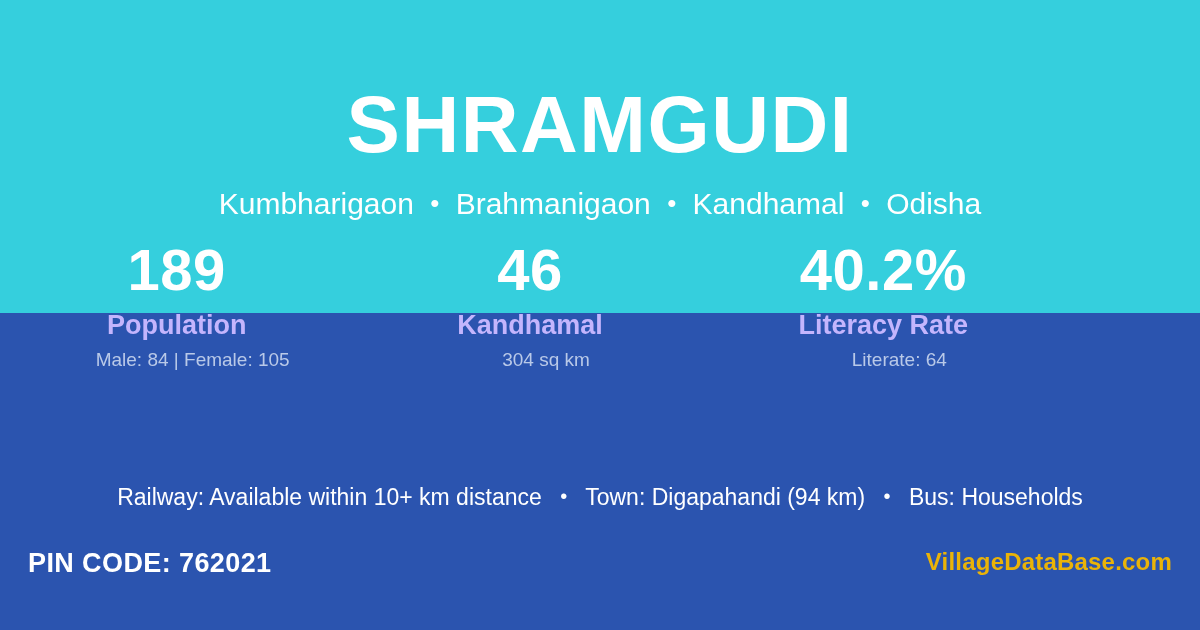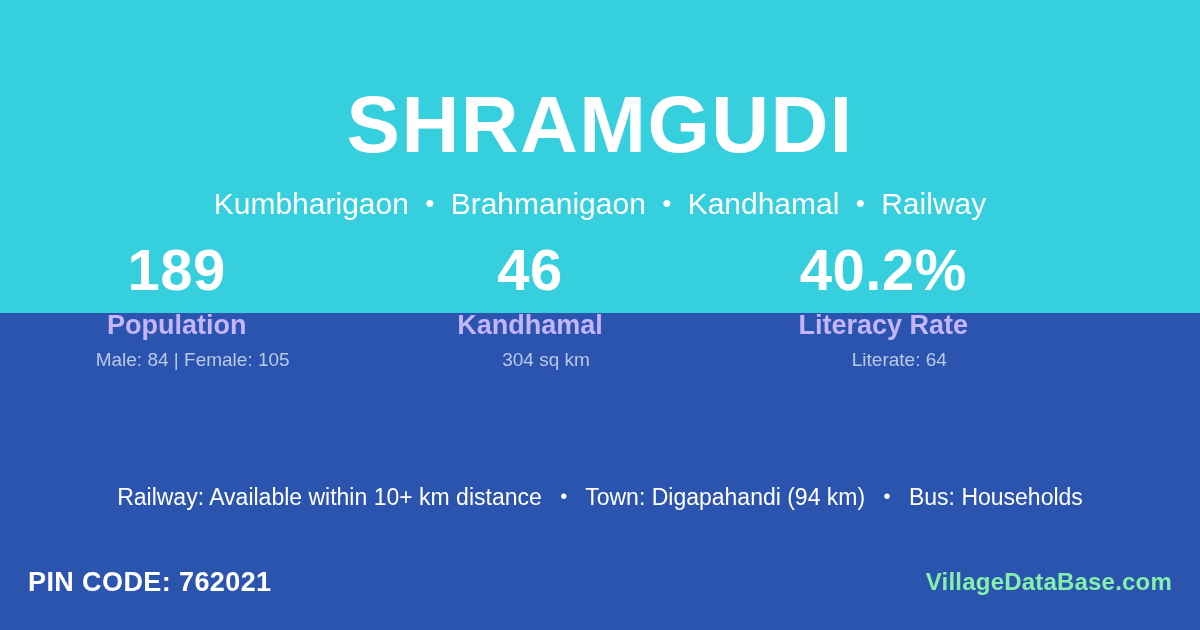--- a/index.html
+++ b/index.html
@@ -135,56 +135,56 @@
   }
 
   
   .footer {
     position:absolute;
     left:0;
     bottom:0;
     width:1200px;
     height:82px;
     display:flex;
-    align-items:center;
+    align-items:flex-start;
     justify-content:space-between;
     padding:0 28px 14px 28px;
   }
   .pin-code {
     font-size:27px;
     font-weight:bold;
     color:#ffffff;
     letter-spacing:0.4px;
     white-space:nowrap;
   }
   .watermark {
     font-size:24px;
     font-weight:bold;
-    color:#86efac;
+    color:#eab308;
     letter-spacing:0.2px;
     white-space:nowrap;
   }
 </style>
 </head>
 <body>
 
 <div class="card">
 
   <div class="teal-band"></div>
 
   <div class="header">
     <div class="village-title">SHRAMGUDI</div>
     <div class="village-location">
       <span>Kumbharigaon</span>
       <span class="sep">•</span>
       <span>Brahmanigaon</span>
       <span class="sep">•</span>
       <span>Kandhamal</span>
       <span class="sep">•</span>
-      <span>Railway</span>
+      <span>Odisha</span>
     </div>
   </div>
 
   <div class="stats">
 
     <div class="stat">
       <div class="stat-value">189</div>
       <div class="stat-label">Population</div>
       <div class="stat-sub">Male: 84 | Female: 105</div>
     </div>

